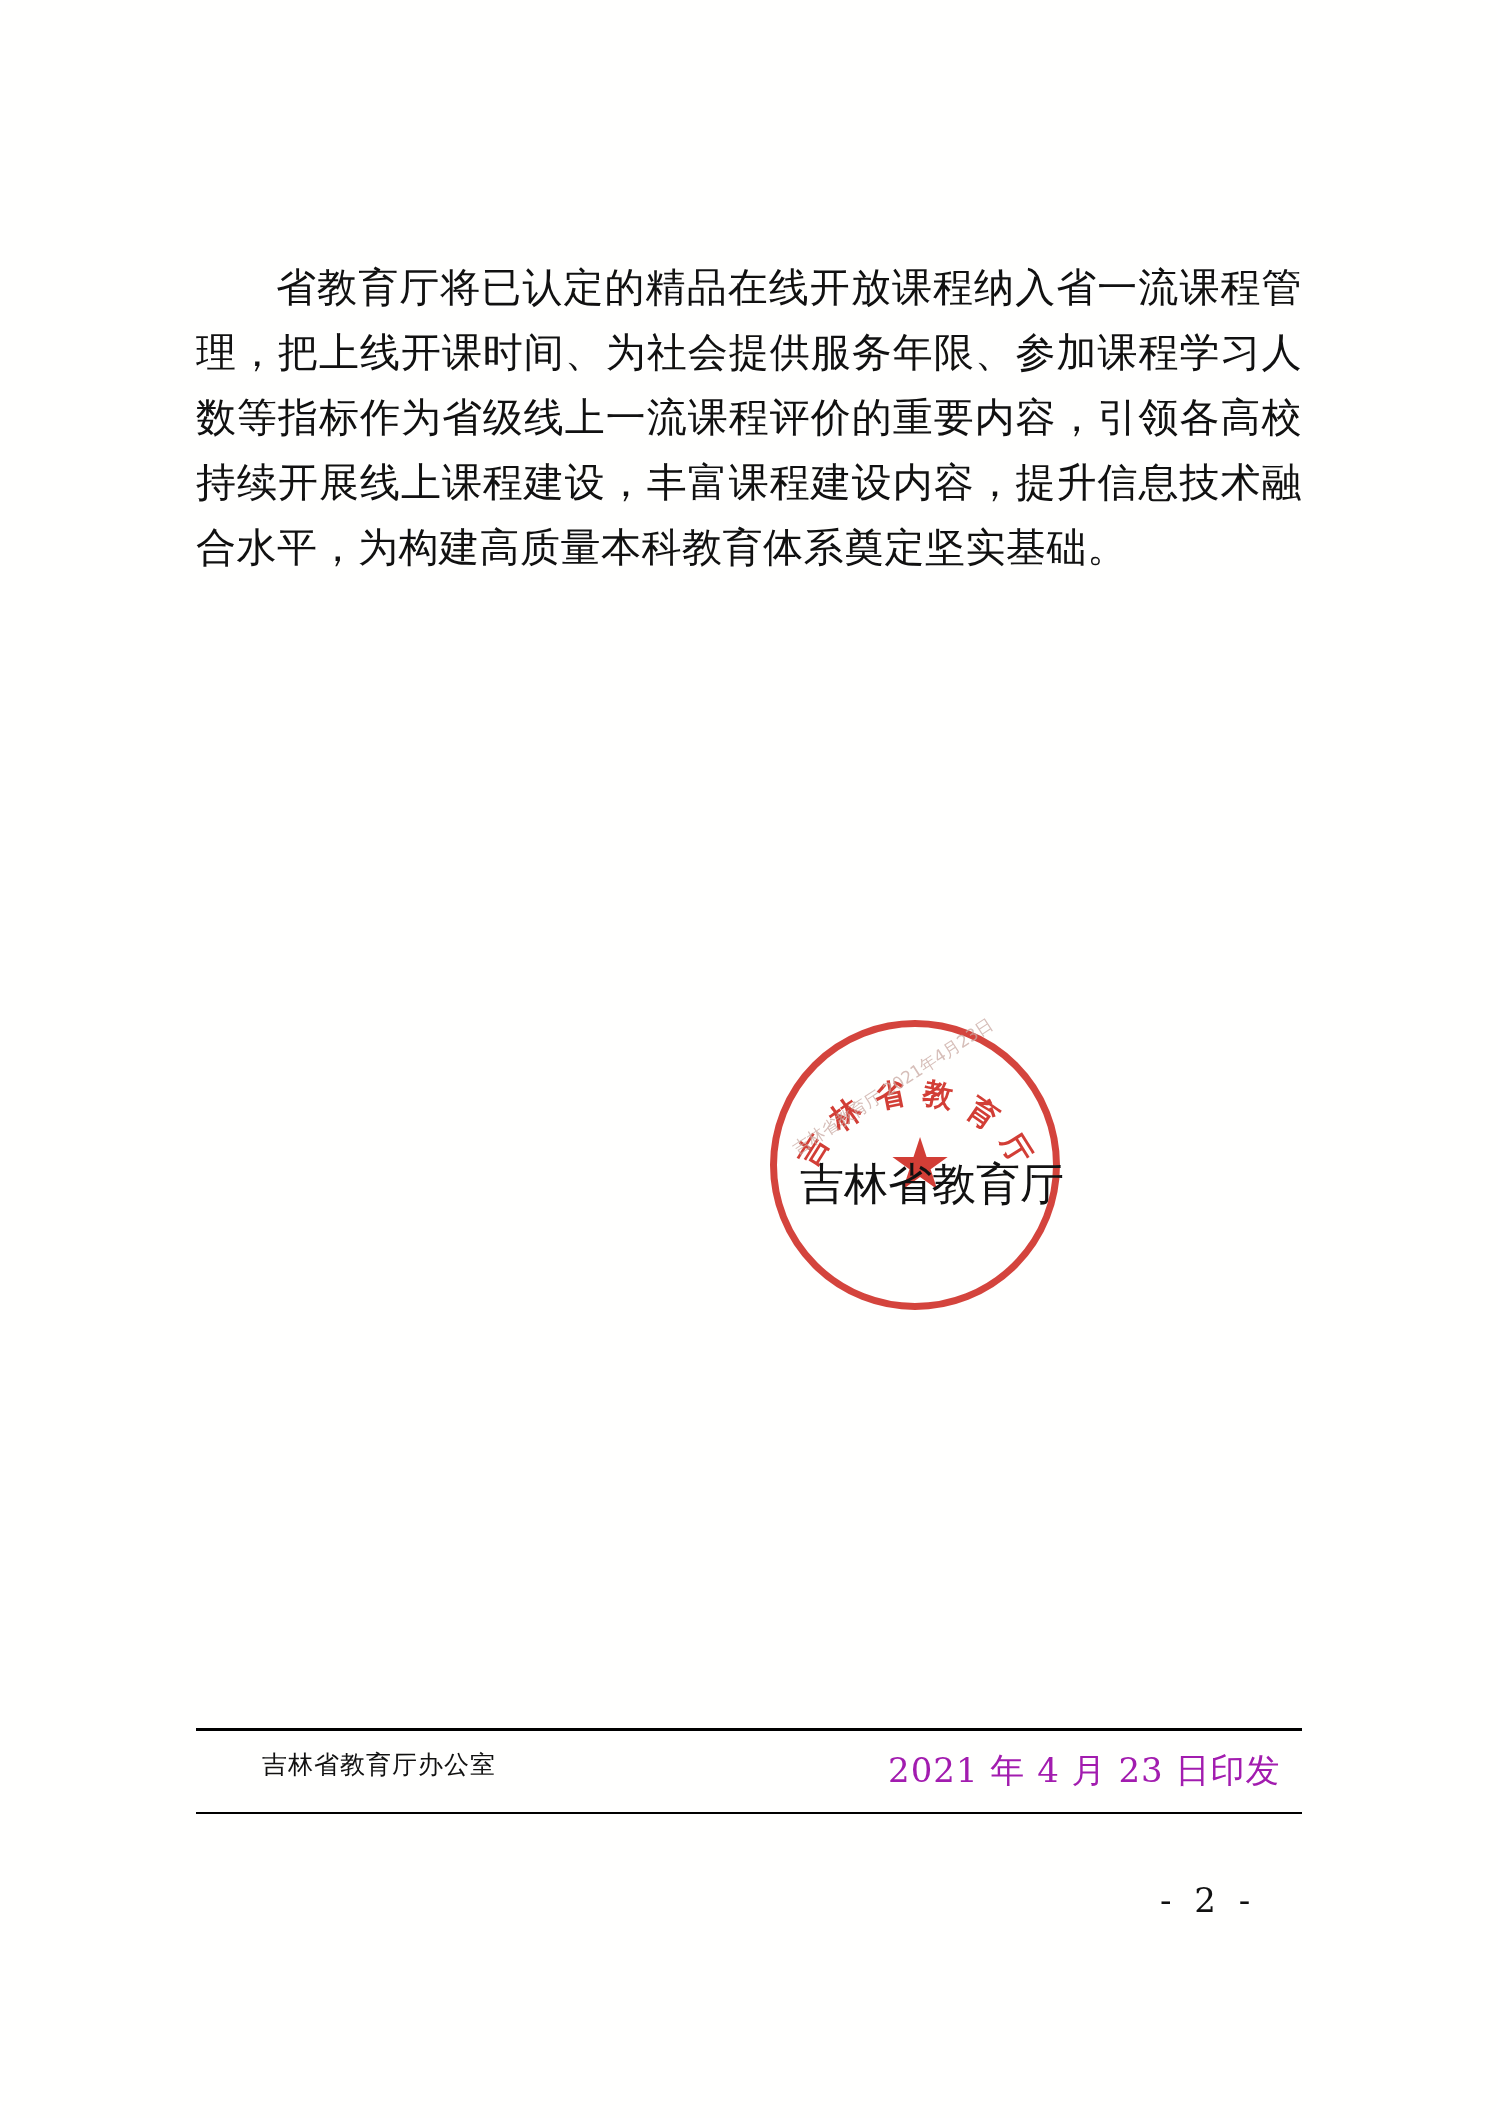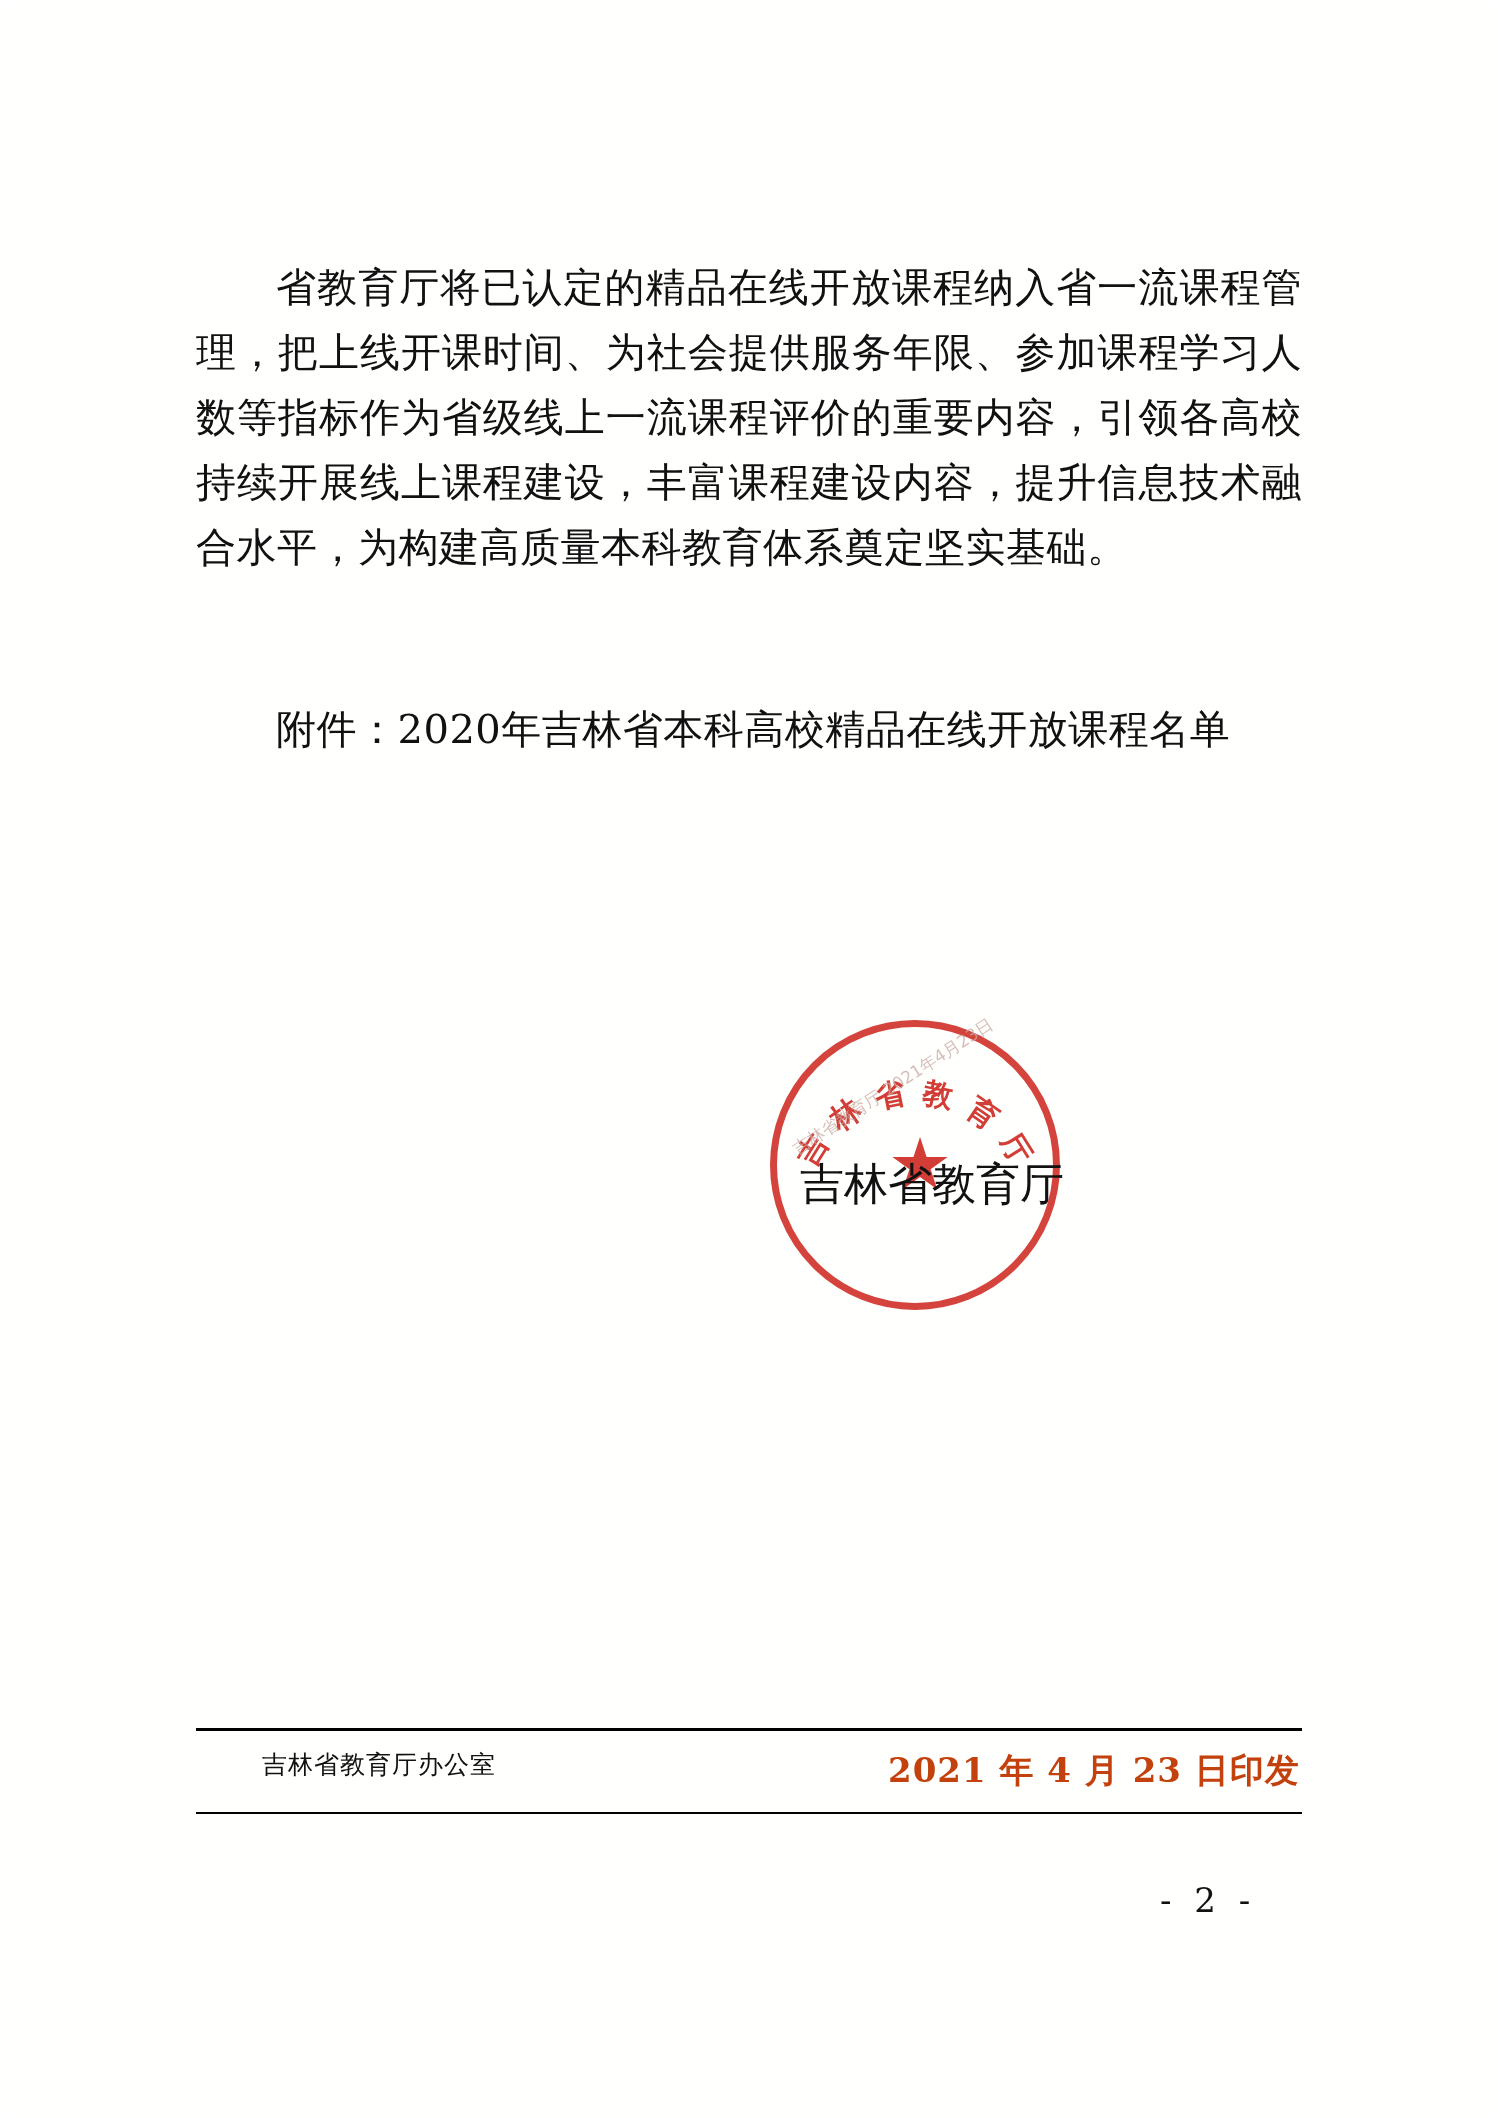--- a/index.html
+++ b/index.html
@@ -151,42 +151,40 @@
     font-size: 25px;
     letter-spacing: 1px;
     color: #111111;
   }
   .footer-right {
     position: absolute;
     left: 888px;
     top: 1748px;
     font-size: 34px;
     letter-spacing: 1px;
-    color: #c2410c;
-    font-weight: bold;
+    color: #a21caf;
   }
   .page-number {
     position: absolute;
     left: 1160px;
     top: 1880px;
     font-size: 34px;
     letter-spacing: 6px;
     color: #111111;
   }
 </style>
 </head>
 <body>
 
 <div class="page">
 
   <div class="body-text">
     <p class="para">省教育厅将已认定的精品在线开放课程纳入省一流课程管理，把上线开课时间、为社会提供服务年限、参加课程学习人数等指标作为省级线上一流课程评价的重要内容，引领各高校持续开展线上课程建设，丰富课程建设内容，提升信息技术融合水平，为构建高质量本科教育体系奠定坚实基础。</p>
   </div>
 
-  <div class="attachment">附件：2020年吉林省本科高校精品在线开放课程名单</div>
 
   <div class="seal-wrap">
     <div class="seal-ring"></div>
     <svg class="seal-text-svg" viewBox="0 0 290 290">
       <defs>
         <path id="arcpath" d="M 40,160 A 110,110 0 0 1 250,160" fill="none"></path>
       </defs>
       <text>
         <textPath href="#arcpath" startOffset="50%" text-anchor="middle">吉 林 省 教 育 厅</textPath>
       </text>

